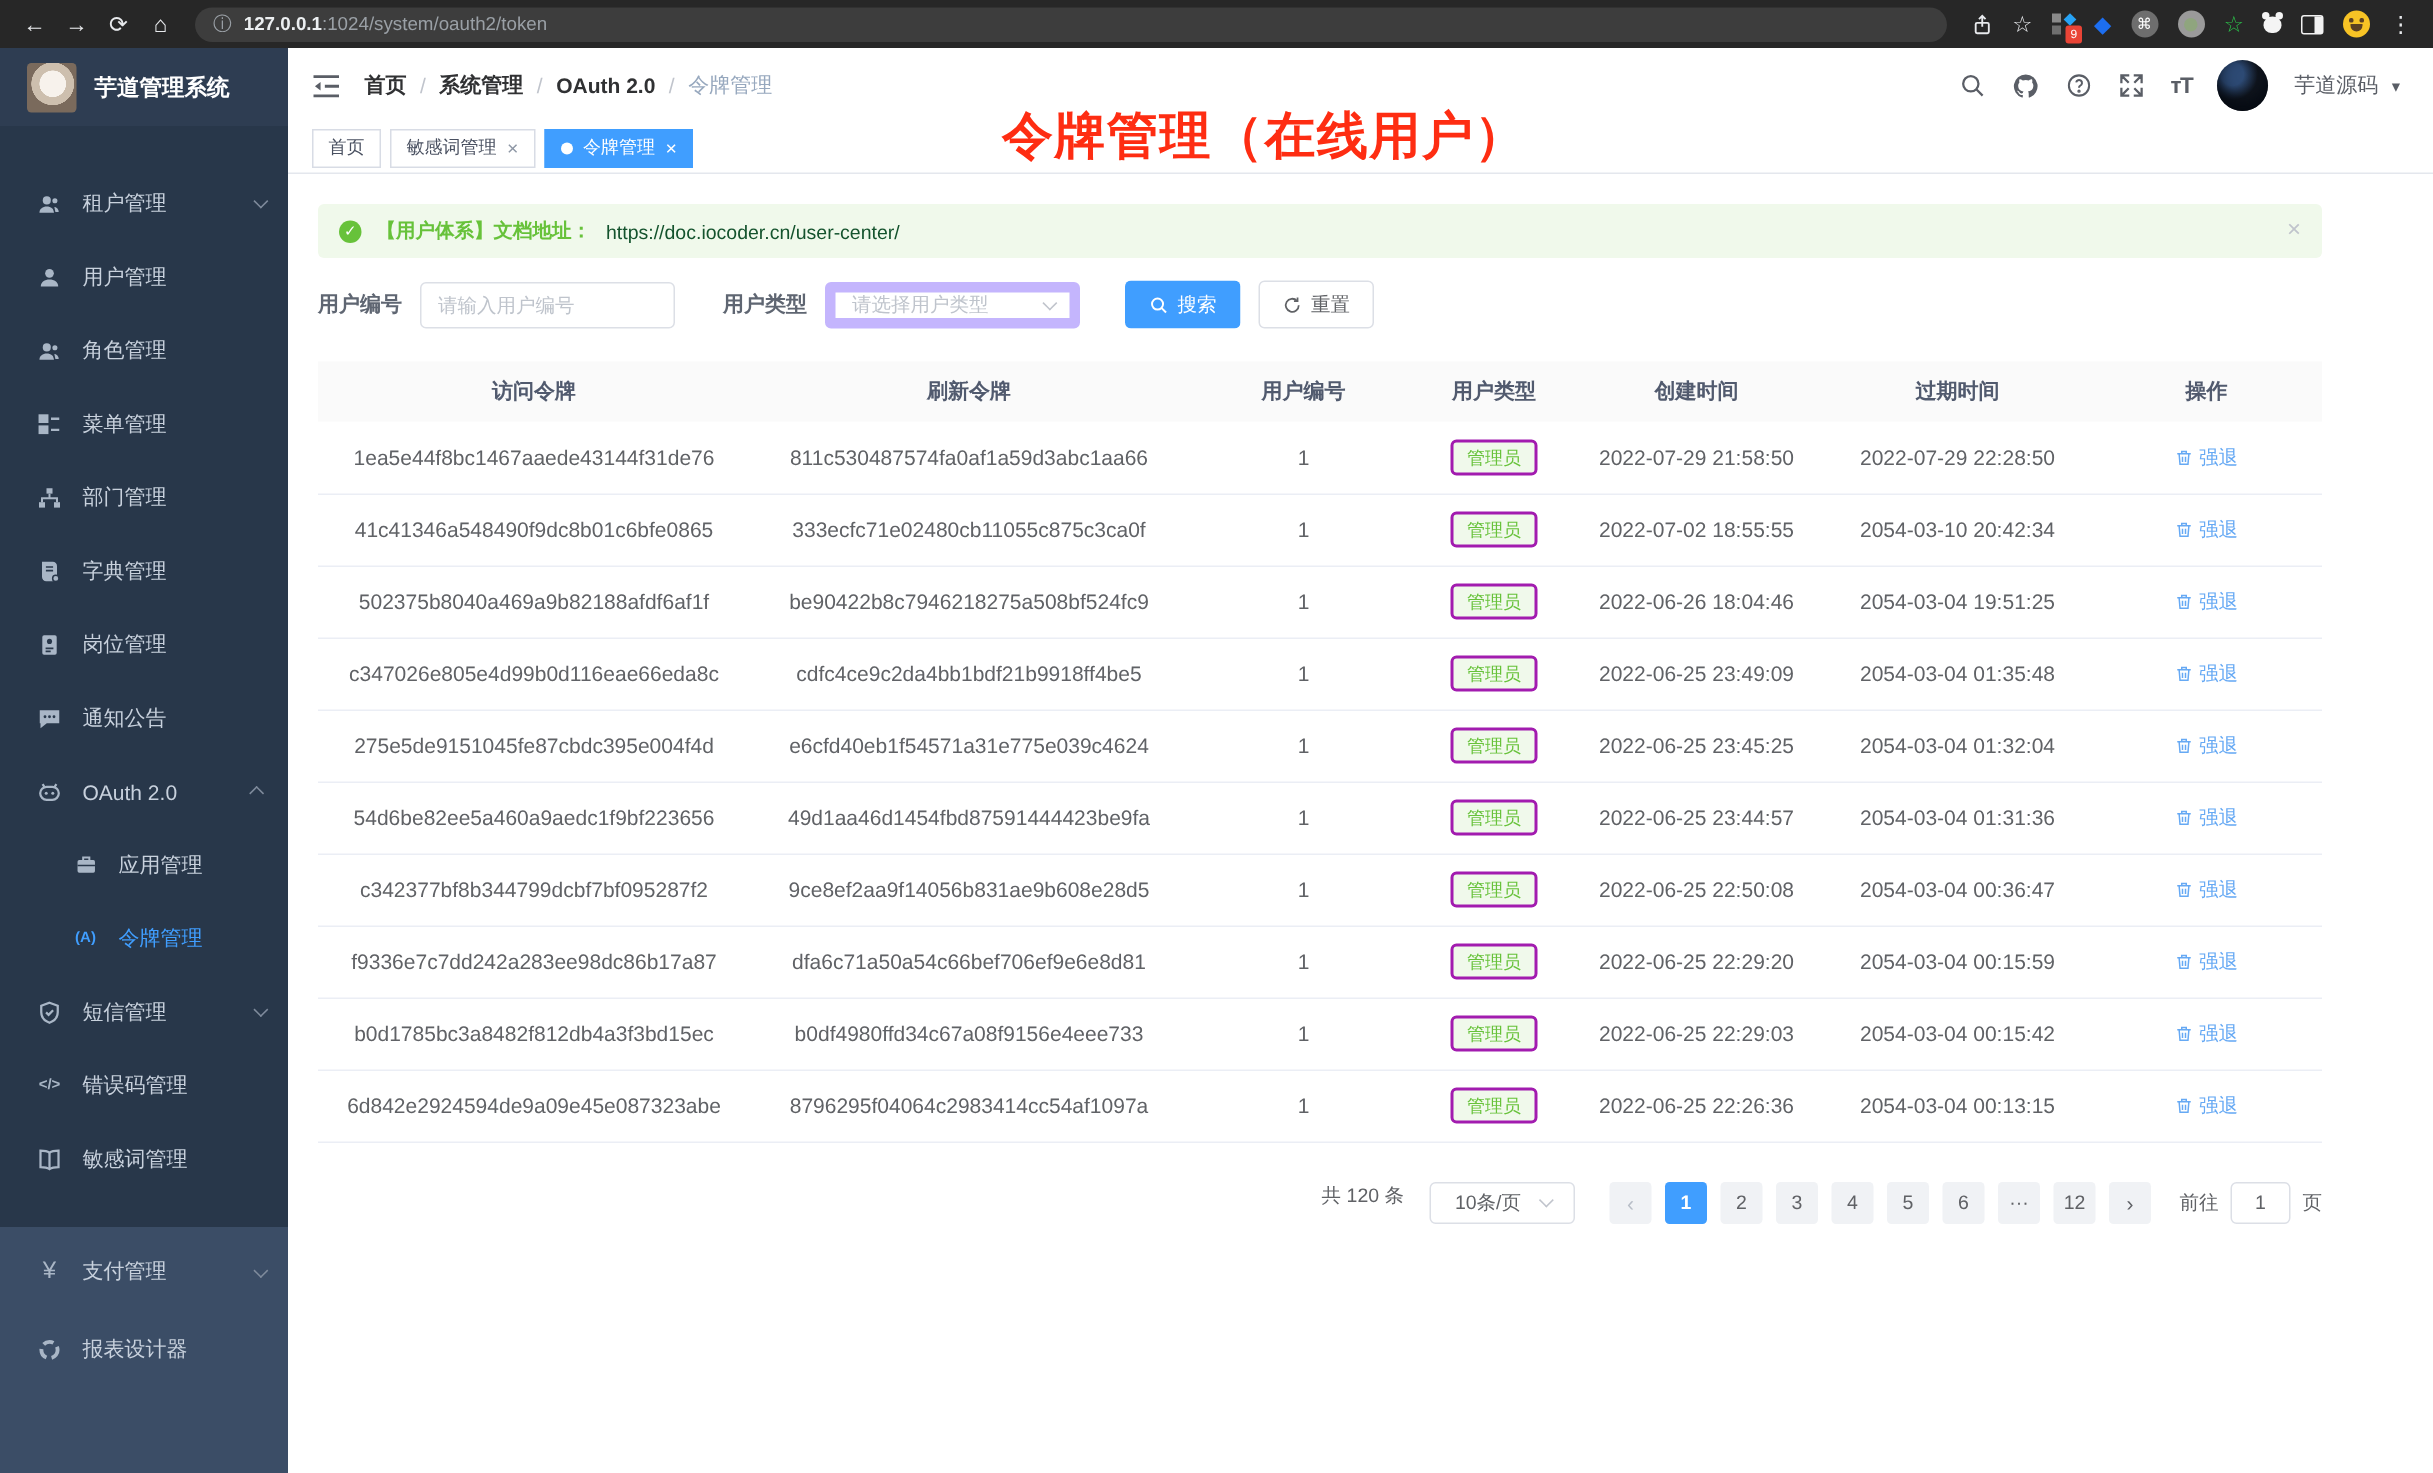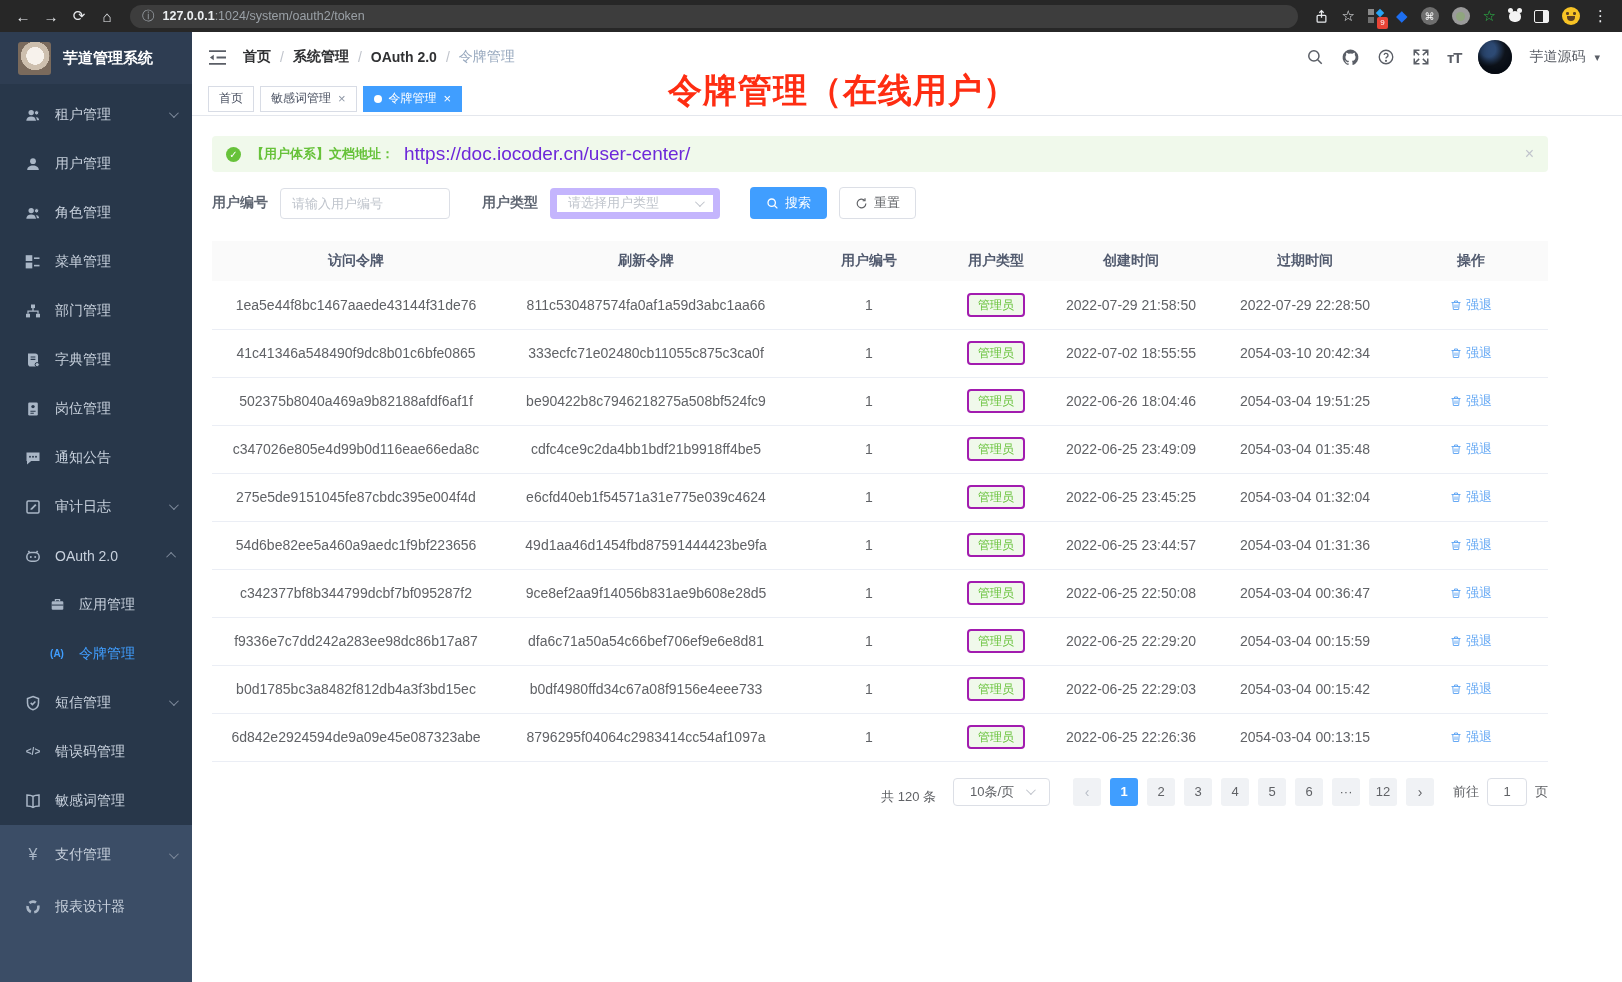--- a/index.html
+++ b/index.html
@@ -30,21 +30,21 @@
   .panel-ic i { position:absolute; right:0; top:0; bottom:0; width:5px; background:#f1f1f1; display:block; }
   .emoji { width:18px; height:18px; border-radius:50%; background:#f7c325; position:relative; }
   .emoji::before{ content:""; position:absolute; left:4px; top:5px; width:2.5px; height:2.5px; border-radius:50%; background:#5b4023; box-shadow:7px 0 0 #5b4023; }
   .emoji::after{ content:""; position:absolute; left:5px; top:9px; width:8px; height:5px; border-radius:0 0 8px 8px; background:#5b4023; }
   .vdots { color:#e8eaed; font-size:15px; letter-spacing:0; }
 
   
   .app { display:flex; height:950px; }
 
   
-  .sidebar { width:192px; background:#28374a; display:flex; flex-direction:column; flex:none; }
+  .sidebar { width:192px; background:#28374a; display:flex; flex-direction:column; flex:none;gap:21px; }
   .logo-row { height:52px; background:#2e3d52; display:flex; align-items:center; padding:0 18px; gap:12px; flex:none; }
   .logo-img { width:33px; height:33px; border-radius:3px; flex:none;
               background:radial-gradient(circle at 52% 42%, #f7f2ec 0 34%, #cdbfae 35% 55%, #7a6a5c 56% 100%); }
   .logo-title { color:#ffffff; font-size:15px; font-weight:700; white-space:nowrap; }
   .menu { padding-top:6px; }
   .menu-item { height:49px; display:flex; align-items:center; padding:0 16px 0 24px; color:#c8d1dd; font-size:14px; gap:13px; cursor:pointer; white-space:nowrap; }
   .menu-item .mi-icon { width:18px; display:flex; justify-content:center; align-items:center; color:#a9b6c6; flex:none; font-size:12px; font-weight:700; }
   .menu-item.sub { padding-left:48px; }
   .menu-item.active { color:#409eff; }
   .menu-item.active .mi-icon { color:#409eff; }
@@ -77,41 +77,41 @@
   .tab.active .tclose { color:#fff; }
   .tab-dot { width:8px; height:8px; border-radius:50%; background:#fff; display:inline-block; }
 
   .annotation { position:absolute; left:476px; top:36px; font-size:34px; font-weight:700; color:#fe2d12; letter-spacing:1px; z-index:9; white-space:nowrap; }
 
   
   .content { padding:20px 0 0 20px; }
   .alert { width:1336px; height:36px; background:#f0f9eb; border-radius:4px; display:flex; align-items:center; padding:0 14px; gap:10px; }
   .alert-check { width:15px; height:15px; border-radius:50%; background:#67c23a; color:#fff; font-size:10px; display:flex; align-items:center; justify-content:center; flex:none; }
   .alert-text { color:#67c23a; font-size:13px; font-weight:600; }
-  .alert-link { color:#6d28d9; font-size:19px; cursor:pointer; }
+  .alert-link { color:#14532d; font-size:13px; cursor:pointer; }
   .alert-close { margin-left:auto; color:#c0c4cc; font-size:16px; cursor:pointer; }
 
   .filters { display:flex; align-items:center; margin-top:15px; }
   .f-label { font-size:14px; font-weight:700; color:#5f6672; margin-right:12px; }
   .f-input { width:170px; height:31px; border:1px solid #dcdfe6; border-radius:4px; padding:0 11px; font-size:13px; color:#606266; outline:none; }
   .f-input::placeholder { color:#bfc4cc; }
   .f-select { width:170px; height:31px; border:7px solid #c4b5fd; border-radius:4px; display:flex; align-items:center; justify-content:space-between; padding:0 11px; font-size:13px; color:#bfc4cc; cursor:pointer; }
   .s-chev { width:7px; height:7px; border-right:1.3px solid #c0c4cc; border-bottom:1.3px solid #c0c4cc; transform:rotate(45deg) translateY(-2px); }
   .gap-lg { width:32px; flex:none; }
   .btn { height:32px; border-radius:4px; font-size:13px; display:inline-flex; align-items:center; gap:6px; padding:0 15px; cursor:pointer; border:1px solid transparent; }
   .btn-primary { background:#409eff; color:#fff; margin-left:30px; }
   .btn-plain { background:#fff; border-color:#dcdfe6; color:#606266; margin-left:12px; }
 
   table.tokens { width:1336px; border-collapse:collapse; table-layout:fixed; margin-top:22px; }
   table.tokens th { height:40px; background:#fafafa; font-size:14px; font-weight:700; color:#515a6e; text-align:center; }
   table.tokens td { height:48px; border-bottom:1px solid #ebeef5; font-size:14px; color:#606266; text-align:center; white-space:nowrap; overflow:hidden; }
   .badge { display:inline-block; background:#f0f9eb; border:2px solid #a21caf; color:#67c23a; border-radius:4px; font-size:12px; padding:4px 9px; line-height:1; }
   .action-link { color:#66a9f4; font-size:13px; display:inline-flex; align-items:center; gap:4px; cursor:pointer; }
 
-  .pagination { width:1336px; display:flex; justify-content:flex-end; align-items:flex-end; margin-top:16px; gap:9px; font-size:13px; color:#606266; }
+  .pagination { width:1336px; display:flex; justify-content:flex-end; align-items:flex-start; margin-top:26px; gap:9px; font-size:13px; color:#606266; }
   .p-total { margin-right:8px; }
   .p-size { width:97px; height:28px; border:1px solid #dcdfe6; border-radius:4px; display:flex; align-items:center; justify-content:center; gap:12px; cursor:pointer; margin-right:14px; }
   .pbtn { min-width:28px; height:28px; background:#f0f2f5; border-radius:3px; border:none; display:flex; align-items:center; justify-content:center; font-size:13px; color:#606266; cursor:pointer; font-family:inherit; }
   .pbtn.nav-b { color:#b8bec7; font-size:14px; }
   .pbtn.active { background:#409eff; color:#fff; font-weight:700; }
   .p-goto { display:flex; align-items:center; gap:8px; margin-left:10px; }
   .goto-input { width:40px; height:28px; border:1px solid #dcdfe6; border-radius:4px; text-align:center; font-size:13px; color:#606266; outline:none; }
 
   svg.ic { display:block; }
 </style>
@@ -249,30 +249,20 @@
             <svg class="ic" width="16" height="16" viewBox="0 0 16 16">
               <path d="M1.5 2.5h13v8.6H6.2L2 14.5v-3.4h-.5z" fill="currentColor"></path>
               <circle cx="5" cy="6.8" r=".95" fill="#28374a"></circle>
               <circle cx="8" cy="6.8" r=".95" fill="#28374a"></circle>
               <circle cx="11" cy="6.8" r=".95" fill="#28374a"></circle>
             </svg>
           </span>
         <span>通知公告</span>
       </div>
 
-      <div class="menu-item">
-        <span class="mi-icon">
-            <svg class="ic" width="16" height="16" viewBox="0 0 16 16" fill="none" stroke="currentColor" stroke-width="1.5">
-              <rect x="2" y="2" width="12" height="12" rx="1.2"></rect>
-              <path d="M10.2 5l1.3 1.3-4.2 4.2-1.9.6.6-1.9z" fill="currentColor" stroke="none"></path>
-            </svg>
-          </span>
-        <span>审计日志</span>
-        <span class="chev"></span>
-      </div>
 
       <div class="menu-item">
         <span class="mi-icon">
             <svg class="ic" width="16" height="16" viewBox="0 0 16 16" fill="none" stroke="currentColor" stroke-width="1.5">
               <rect x="1.8" y="4.6" width="12.4" height="8.6" rx="4.3"></rect>
               <circle cx="5.8" cy="8.9" r="1" fill="currentColor" stroke="none"></circle>
               <circle cx="10.2" cy="8.9" r="1" fill="currentColor" stroke="none"></circle>
               <path d="M4.6 4.6 3.4 2.8M11.4 4.6l1.2-1.8"></path>
             </svg>
           </span>

